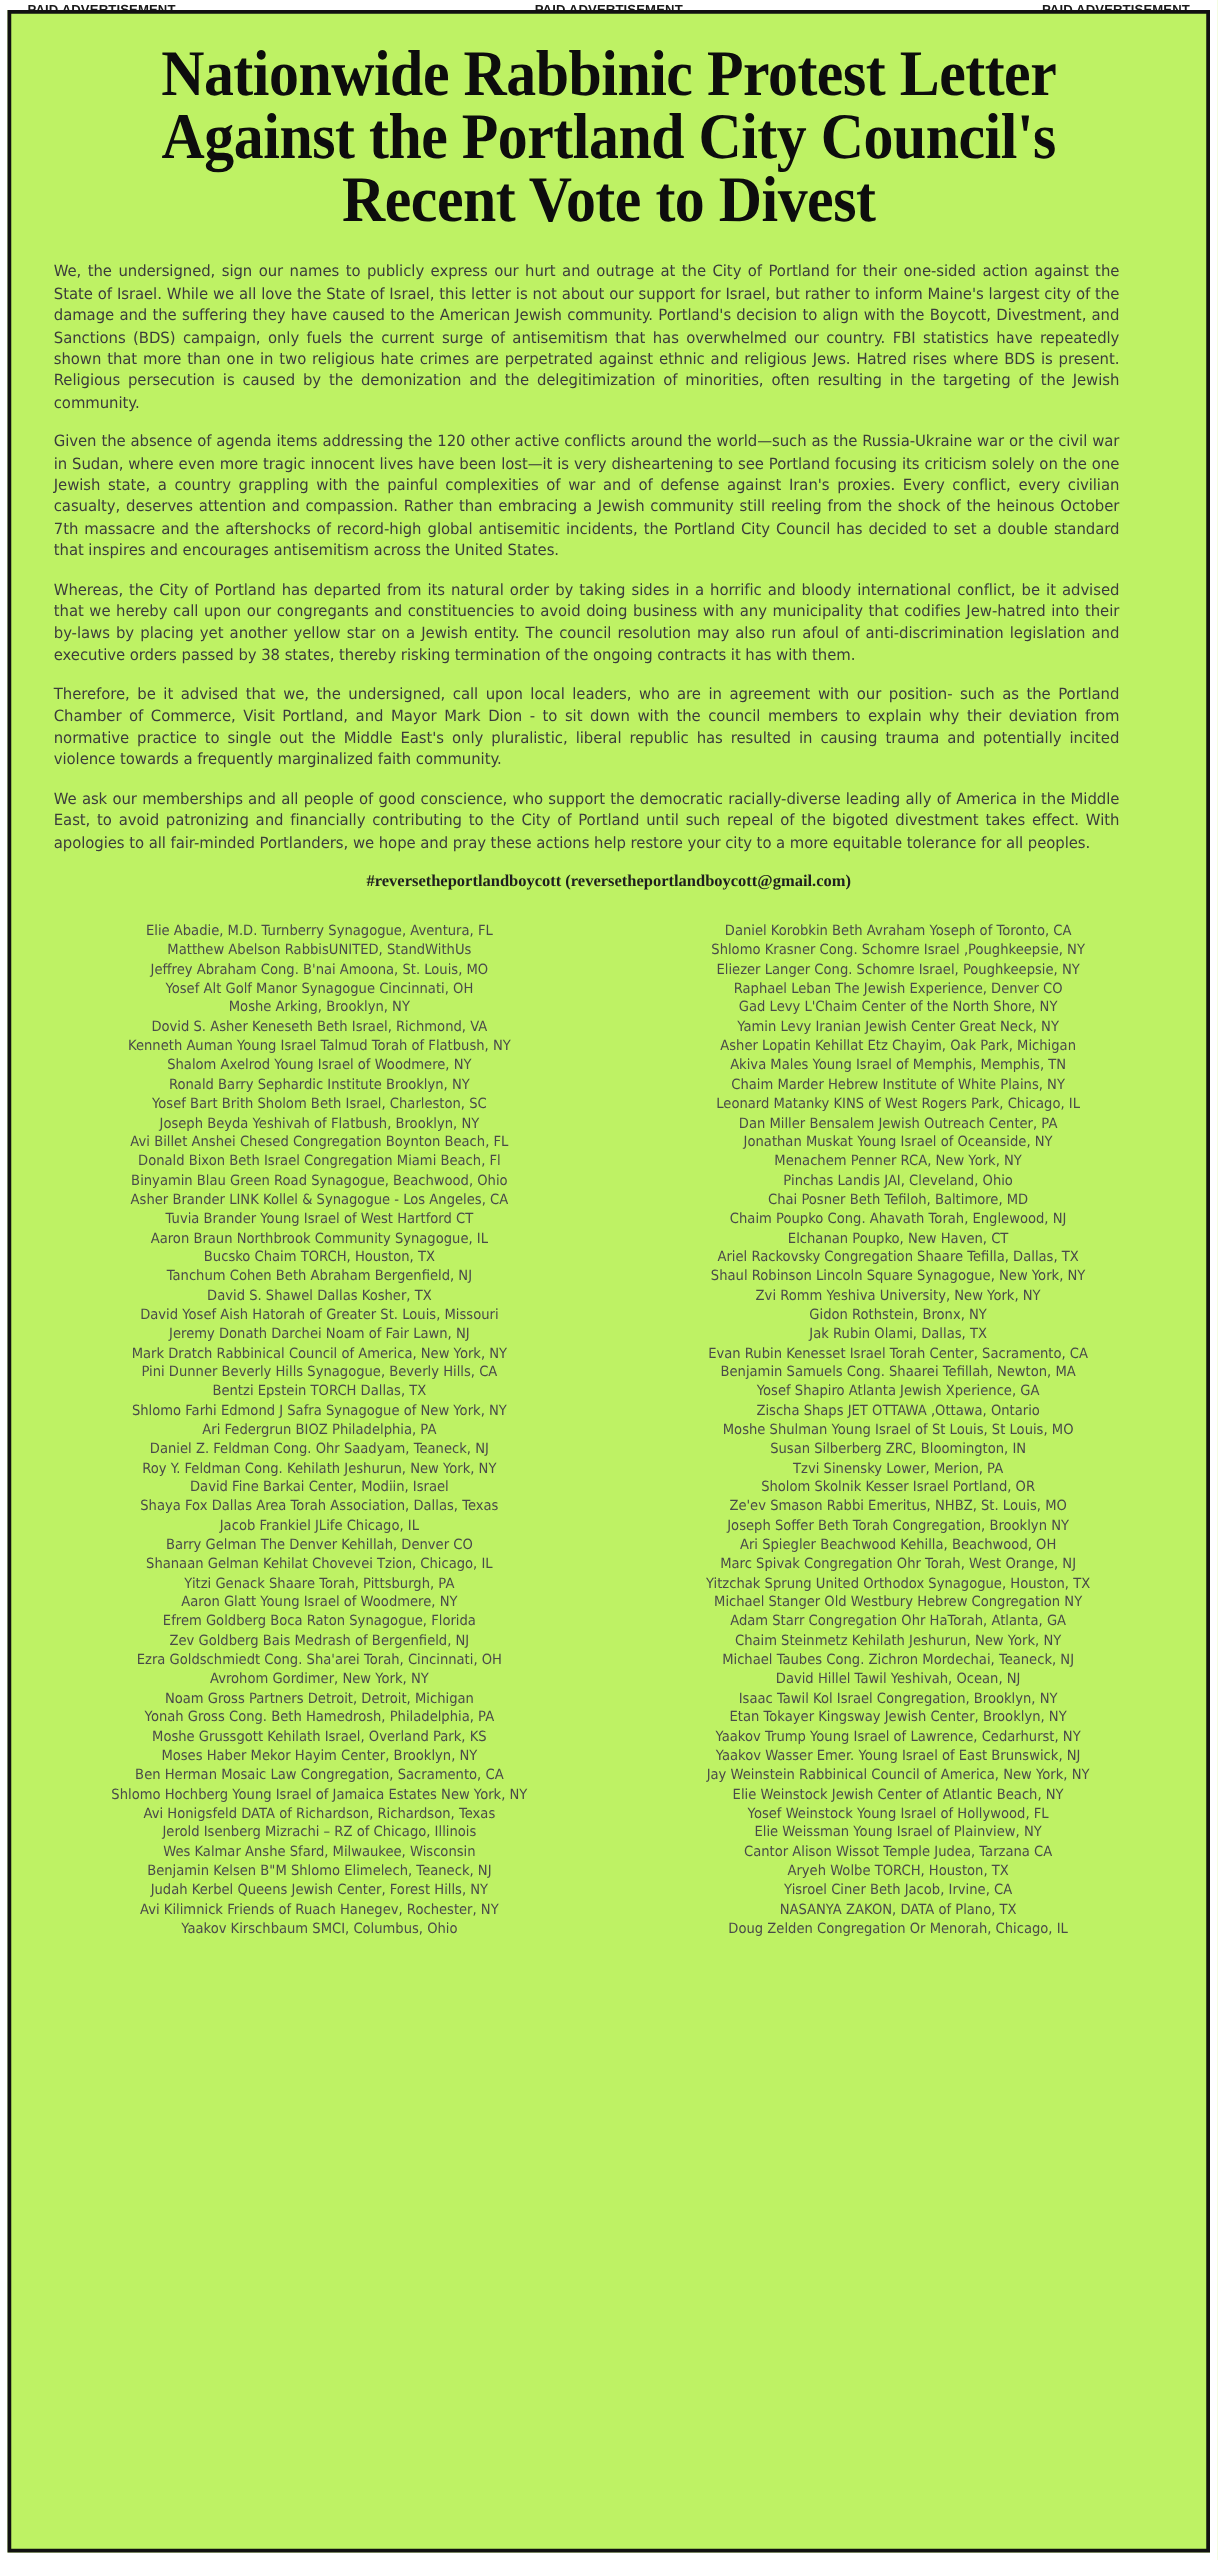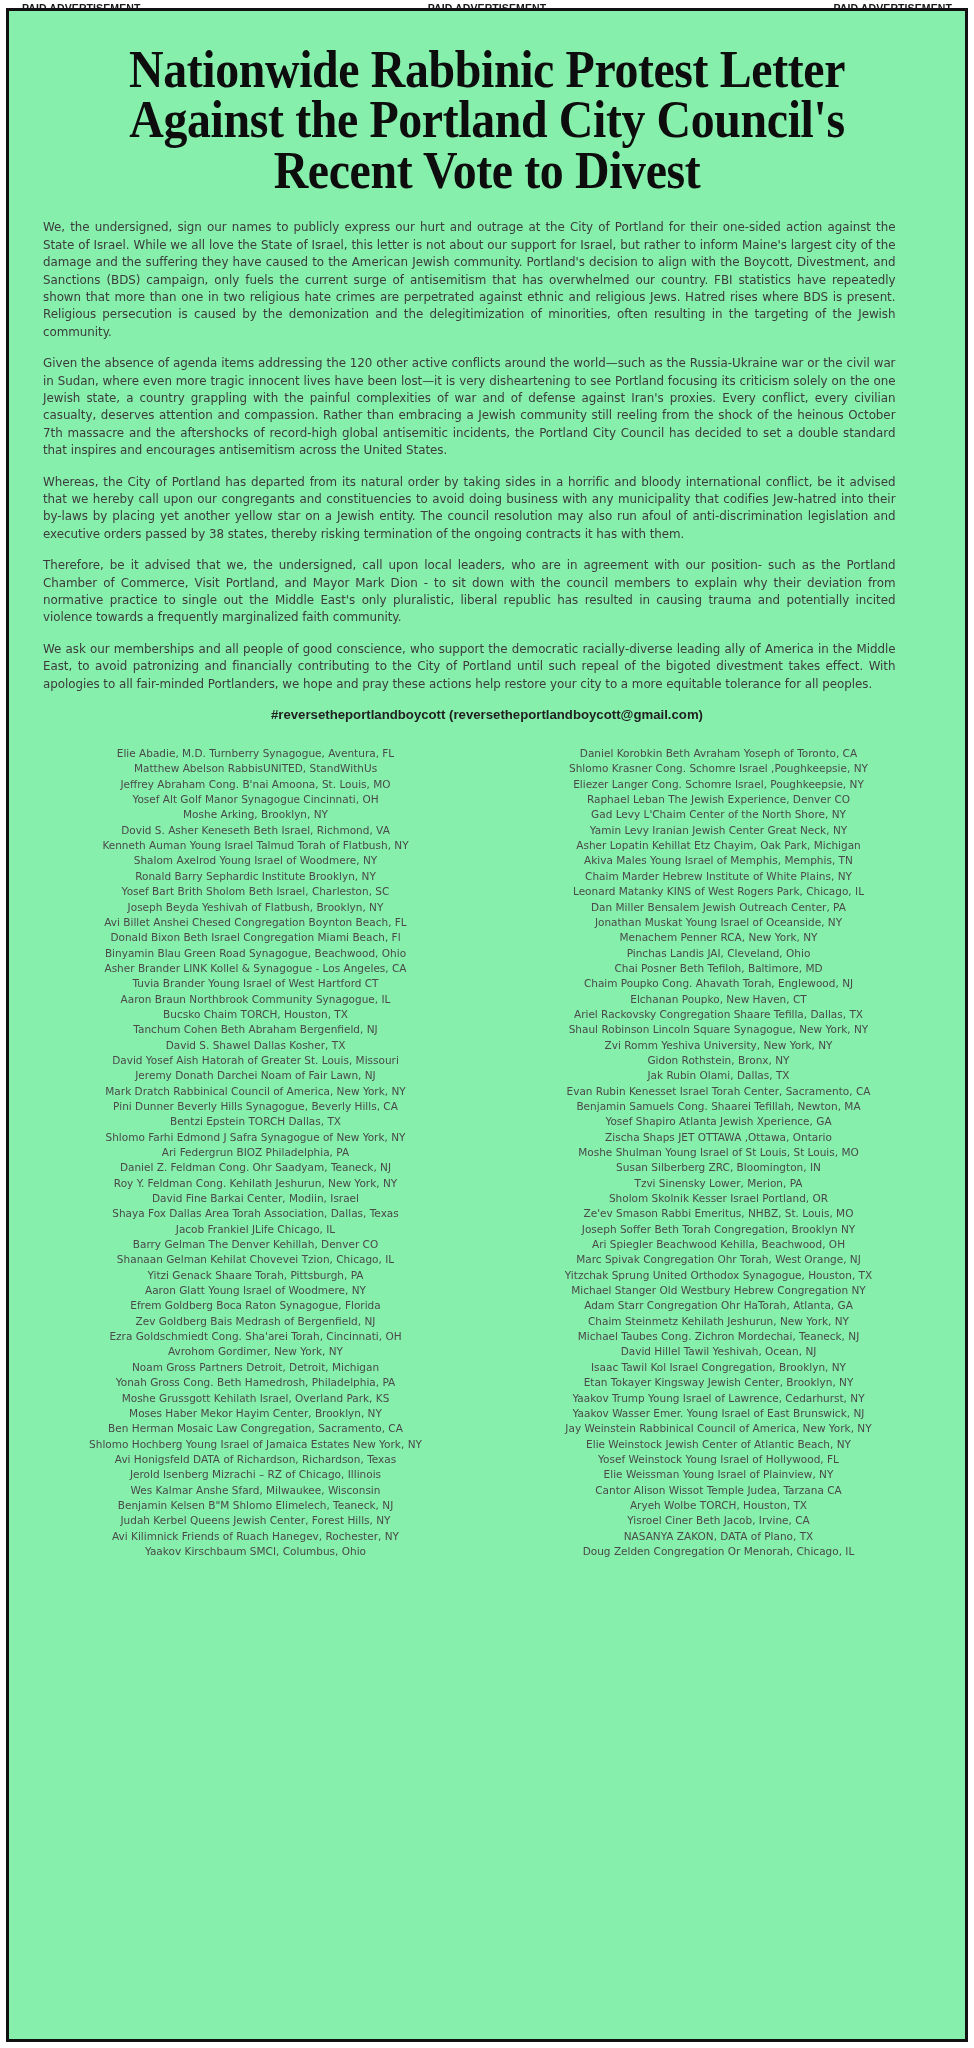--- a/index.html
+++ b/index.html
@@ -18,23 +18,23 @@
     position: relative;
     overflow: hidden;
   }
   .ad-frame {
     position: absolute;
     left: 6px;
     top: 8px;
     right: 6px;
     bottom: 6px;
     border: 3px solid #111111;
-    background: #86efac;
+    background: #bef264;
     box-sizing: border-box;
-    padding: 20px 22px 0 22px;
+    padding: 10px 22px 0 22px;
   }
   
   .paid-strip {
     display: flex;
     justify-content: space-between;
     align-items: flex-start;
     padding: 2px 22px 0 22px;
     font-family: "Liberation Sans", sans-serif;
     font-size: 10.5px;
     font-weight: 700;
@@ -67,21 +67,21 @@
     font-size: 12.4px;
     line-height: 17.4px;
     color: #3c3c3c;
     transform: scaleX(0.96);
     transform-origin: left center;
     letter-spacing: -0.05px;
   }
   .hashtag {
     margin: 6px 0 0 0;
     text-align: center;
-    font-family: Liberation Sans, sans-serif;
+    font-family: Liberation Serif, serif;
     font-size: 13.2px;
     font-weight: 700;
     color: #1f1f1f;
   }
   
   .signatories {
     display: flex;
     margin: 24px 0 0 0;
     gap: 14px;
     align-items: flex-start;

